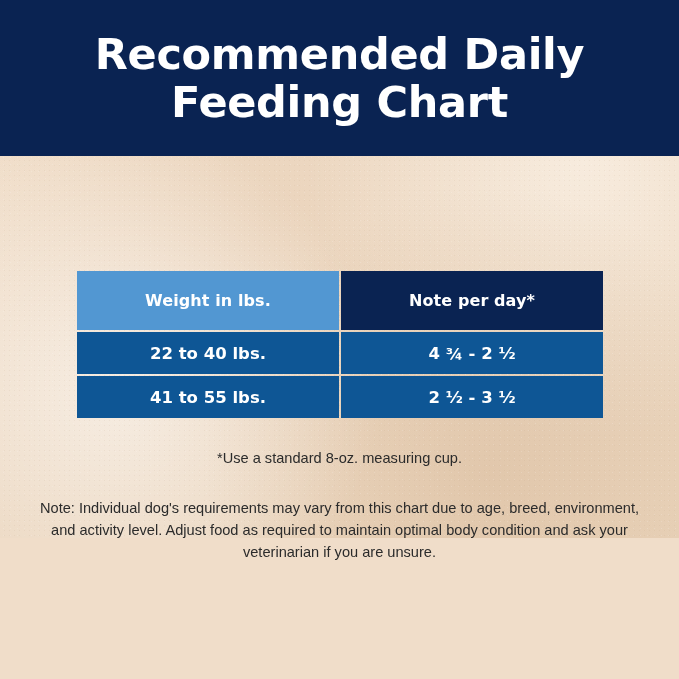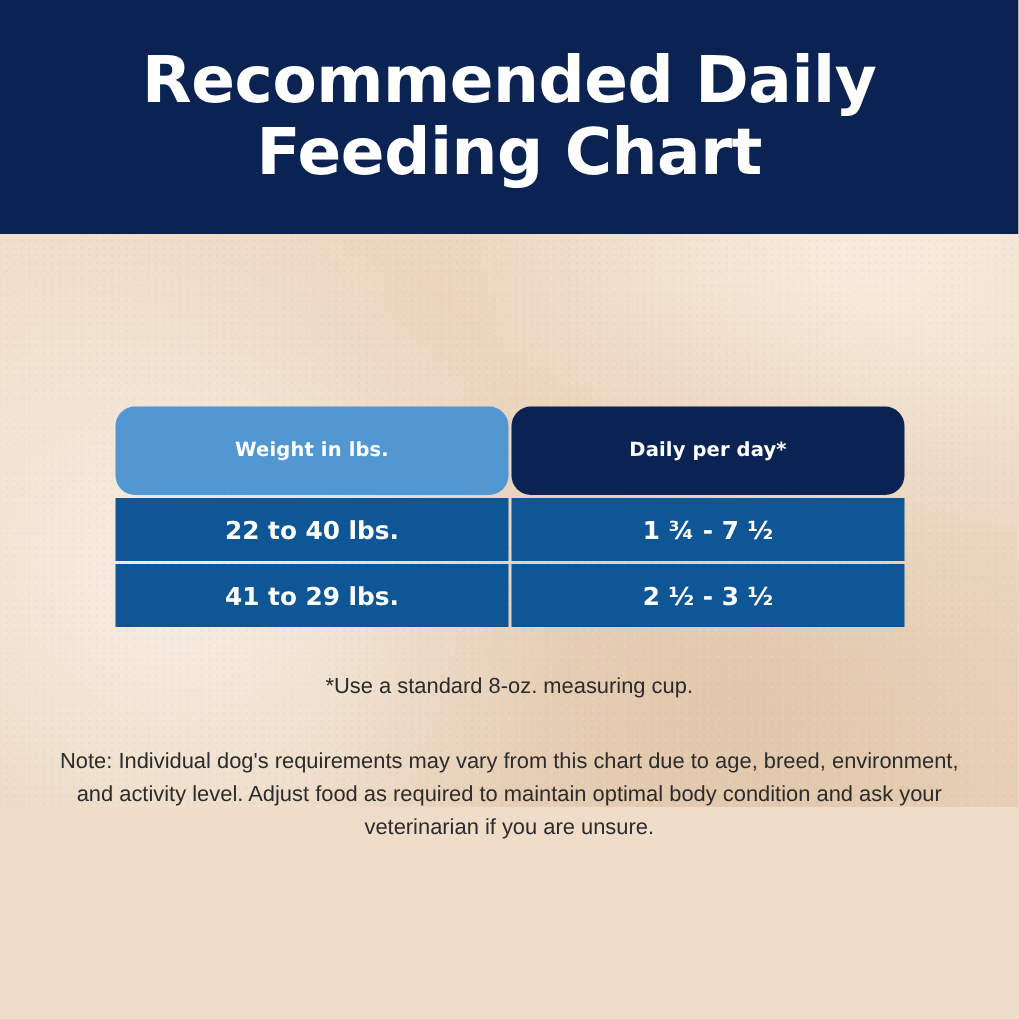--- a/index.html
+++ b/index.html
@@ -68,23 +68,22 @@
     table-layout: fixed;
   }
   table.feed th, table.feed td {
     text-align: center;
     color: #ffffff;
     font-family: "DejaVu Sans", sans-serif;
     font-weight: bold;
   }
   table.feed th {
     height: 57px;
-    font-size: 13px;
+    font-size: 16px;
     letter-spacing: 0.1px;
-    border-radius: 13px;
   }
   th.h-weight { background: #5297d2; }
   th.h-cups { background: #0a2352; }
   table.feed td {
     height: 40px;
     font-size: 16.5px;
     background: #0e5695;
   }
   td.c-weight { background: #0e5b9e; }
   td.c-cups { background: #0c4f8c; }
@@ -110,30 +109,30 @@
 
   <div class="header">
     <h1>Recommended Daily Feeding Chart</h1>
   </div>
 
   <div class="chart-wrap">
     <table class="feed">
       <thead>
         <tr>
           <th class="h-weight">Weight in lbs.</th>
-          <th class="h-cups">Daily per day*</th>
+          <th class="h-cups">Note per day*</th>
         </tr>
       </thead>
       <tbody>
         <tr>
           <td class="c-weight">22 to 40 lbs.</td>
-          <td class="c-cups">1 ¾ - 7 ½</td>
+          <td class="c-cups">4 ¾ - 2 ½</td>
         </tr>
         <tr>
-          <td class="c-weight">41 to 29 lbs.</td>
+          <td class="c-weight">41 to 55 lbs.</td>
           <td class="c-cups">2 ½ - 3 ½</td>
         </tr>
       </tbody>
     </table>
   </div>
 
   <div class="notes">
     <span class="line1">*Use a standard 8-oz. measuring cup.</span>
     <span class="line2">Note: Individual dog's requirements may vary from this chart due to age, breed, environment, and activity level. Adjust food as required to maintain optimal body condition and ask your veterinarian if you are unsure.</span>
   </div>

